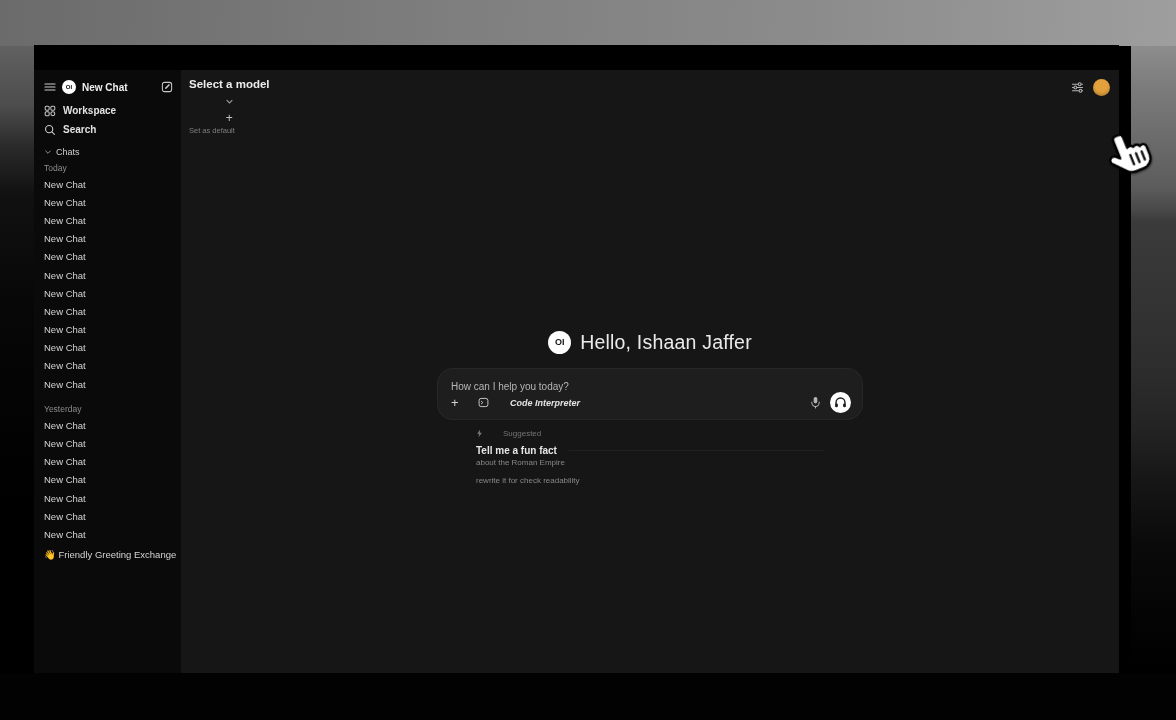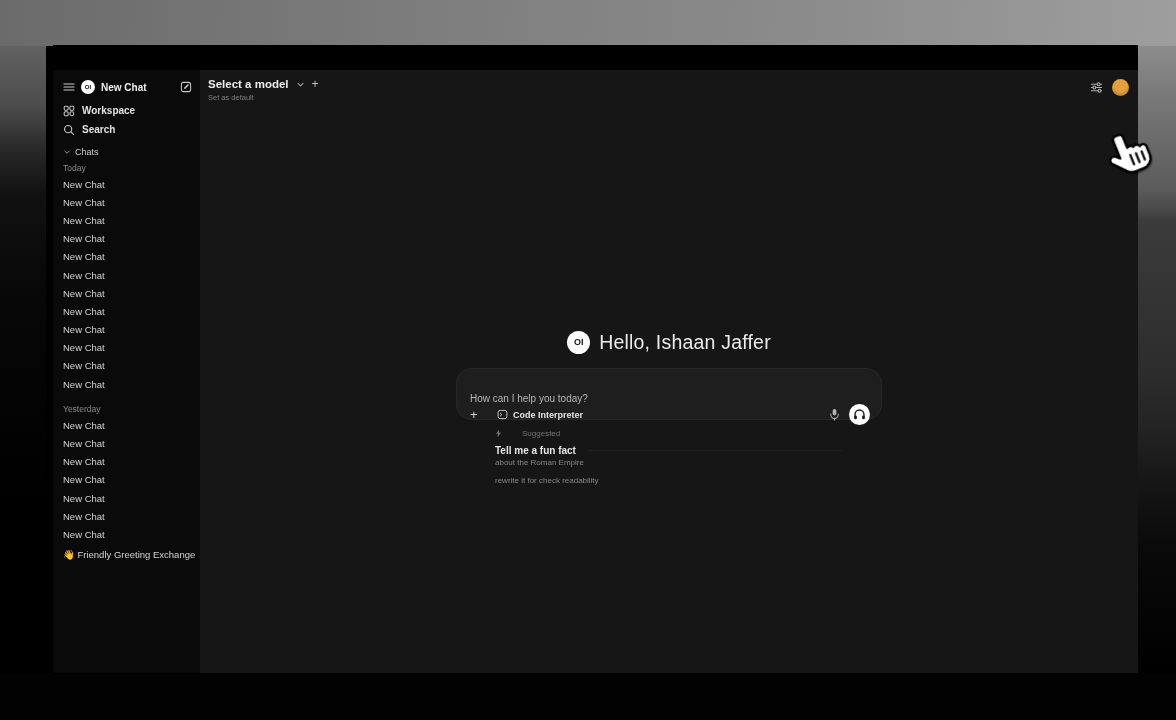--- a/index.html
+++ b/index.html
@@ -10,21 +10,21 @@
   .bg-top{position:absolute;left:0;top:0;width:1176px;height:46px;
     background:linear-gradient(93deg,#6b6b6b,#7f7f7f 40%,#8c8c8c 70%,#9e9e9e 100%);}
   .bg-left{position:absolute;left:0;top:46px;width:46px;height:674px;
     background:linear-gradient(#616161,#4c4c4c 9%,#2a2a2a 15%,#111 22%,#070707 38%,#000 68%);}
   .bg-right{position:absolute;left:1131px;top:46px;width:45px;height:674px;
     background:linear-gradient(#8d8d8d,#7c7c7c 6%,#6d6d6d 13%,#5c5c5c 21%,#4b4b4b 24%,#3b3b3b 26%,
     #343434 37%,#2c2c2c 49%,#232323 57%,#171717 64%,#0a0a0a 74%,#000 92%);}
   .bg-bottom{position:absolute;left:0;top:673px;width:1176px;height:47px;background:#020202;}
 
   
-  .window{position:absolute;left:53px;top:45px;width:1085px;height:628px;background:#737373;}
+  .window{position:absolute;left:34px;top:45px;width:1085px;height:628px;background:#737373;}
   .win-topstrip{height:25px;background:#000;}
   .win-body{display:flex;height:603px;}
 
   
   .sidebar{width:147px;box-sizing:border-box;background:#0a0a0b;padding:8px 8px 0 10px;
     color:#d6d6d6;overflow:hidden;}
   .icon{display:inline-flex;align-items:center;justify-content:center;flex:none;color:#c9c9c9;}
   .icon svg{display:block;}
   .sb-header{display:flex;align-items:center;gap:6px;height:18px;margin-bottom:5px;}
   .logo-sm{width:14px;height:14px;border-radius:50%;background:#fff;color:#0a0a0a;
@@ -34,42 +34,42 @@
   .sb-chats-label{display:flex;align-items:center;gap:4px;height:16px;margin-top:5px;font-size:9px;color:#cfcfcf;}
   .sb-group-label{font-size:8.5px;color:#8c8c8c;height:15px;display:flex;align-items:center;}
   .sb-group-label.later{margin-top:8px;}
   .sb-chat{height:18.2px;display:flex;align-items:center;font-size:9.5px;color:#d4d4d4;
     white-space:nowrap;cursor:pointer;}
   .sb-chat.pinned{margin-top:2px;}
 
   
   .main{flex:1;background:#161616;position:relative;overflow:hidden;}
   .main-header{display:flex;justify-content:space-between;align-items:flex-start;padding:8px 9px 0 8px;}
-  .model-row{display:flex;align-items:center;gap:7px;}
+  .model-row{display:flex;align-items:center;gap:7px;flex-direction:column;}
   .model-label{font-size:11.5px;font-weight:bold;color:#ececec;cursor:pointer;}
   .model-chev{color:#9a9a9a;}
   .model-plus{font-size:12px;color:#c2c2c2;font-weight:400;cursor:pointer;line-height:10px;}
   .set-default{font-size:7.5px;color:#7f7f7f;margin-top:3px;cursor:pointer;}
   .header-right{display:flex;align-items:center;gap:9px;margin-top:1px;}
   .avatar{width:17px;height:17px;border-radius:50%;background:var(--avatar-color,#e2a13d);
     box-shadow:inset 0 -2px 3px rgba(0,0,0,.18);cursor:pointer;}
 
   .center{position:absolute;left:50%;top:259px;transform:translateX(-50%);width:426px;}
   .greeting-row{display:flex;align-items:center;justify-content:center;gap:9px;height:26px;margin-bottom:13px;}
   .logo-lg{width:23px;height:23px;border-radius:50%;background:#fff;color:#141414;font-size:9px;
     font-weight:bold;display:flex;align-items:center;justify-content:center;flex:none;}
   .greeting{margin:0;font-size:19.5px;font-weight:500;color:#eaeaea;letter-spacing:.2px;white-space:nowrap;}
 
   .composer{height:52px;box-sizing:border-box;background:#1e1e1f;border:1px solid rgba(255,255,255,.045);
-    border-radius:16px;padding:24px 11px 8px 13px;display:flex;flex-direction:column;justify-content:space-between;}
+    border-radius:16px;padding:12px 11px 8px 13px;display:flex;flex-direction:column;justify-content:space-between;}
   .composer-input{font-size:10px;color:#b6b6b6;cursor:text;}
   .composer-controls{display:flex;align-items:center;}
   .plus-btn{font-size:13px;color:#d2d2d2;width:14px;cursor:pointer;line-height:12px;}
-  .ci-chip{display:flex;align-items:center;gap:5px;margin-left:13px;font-size:9px;font-weight:600;
-    color:#e4e4e4;cursor:pointer;}
+  .ci-chip{display:flex;align-items:center;gap:21px;margin-left:13px;font-size:9px;font-weight:600;
+    color:#e4e4e4;cursor:pointer;font-style:italic;}
   .ctrl-spacer{flex:1;}
   .mic{color:#b5b5b5;cursor:pointer;margin-right:9px;}
   .voice-btn{width:21px;height:21px;border-radius:50%;background:#fff;display:flex;align-items:center;
     justify-content:center;cursor:pointer;color:#1c1c1c;}
 
   .suggested{margin-top:7px;padding-left:39px;}
   .sug-label-row{display:flex;align-items:center;gap:20px;height:12px;font-size:8px;color:#757575;margin-bottom:6px;}
   .sug-item{margin-bottom:9px;cursor:pointer;}
   .sug-title-row{display:flex;align-items:center;}
   .sug-title{font-size:10px;font-weight:600;color:#e7e7e7;white-space:nowrap;text-align:center;}

